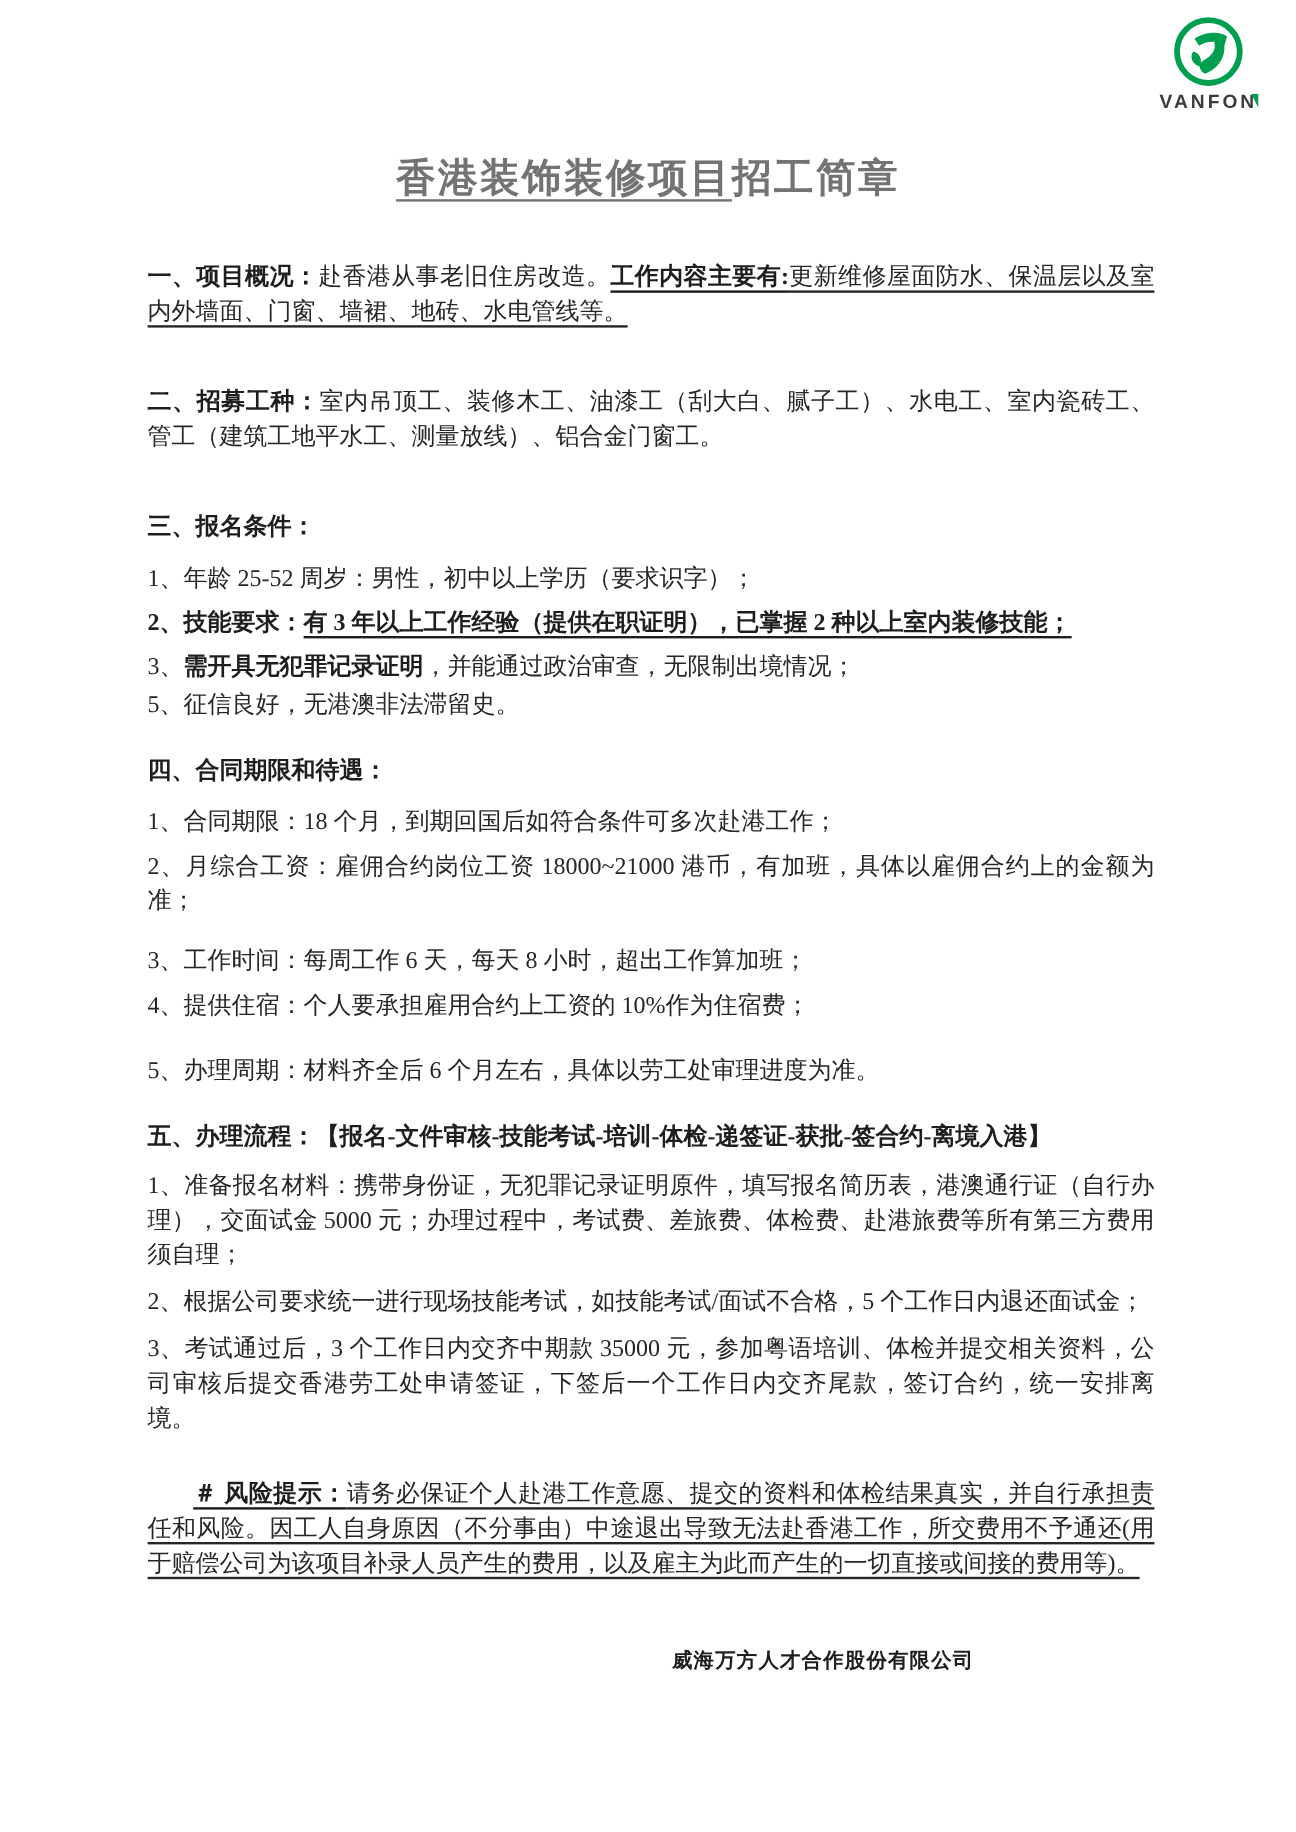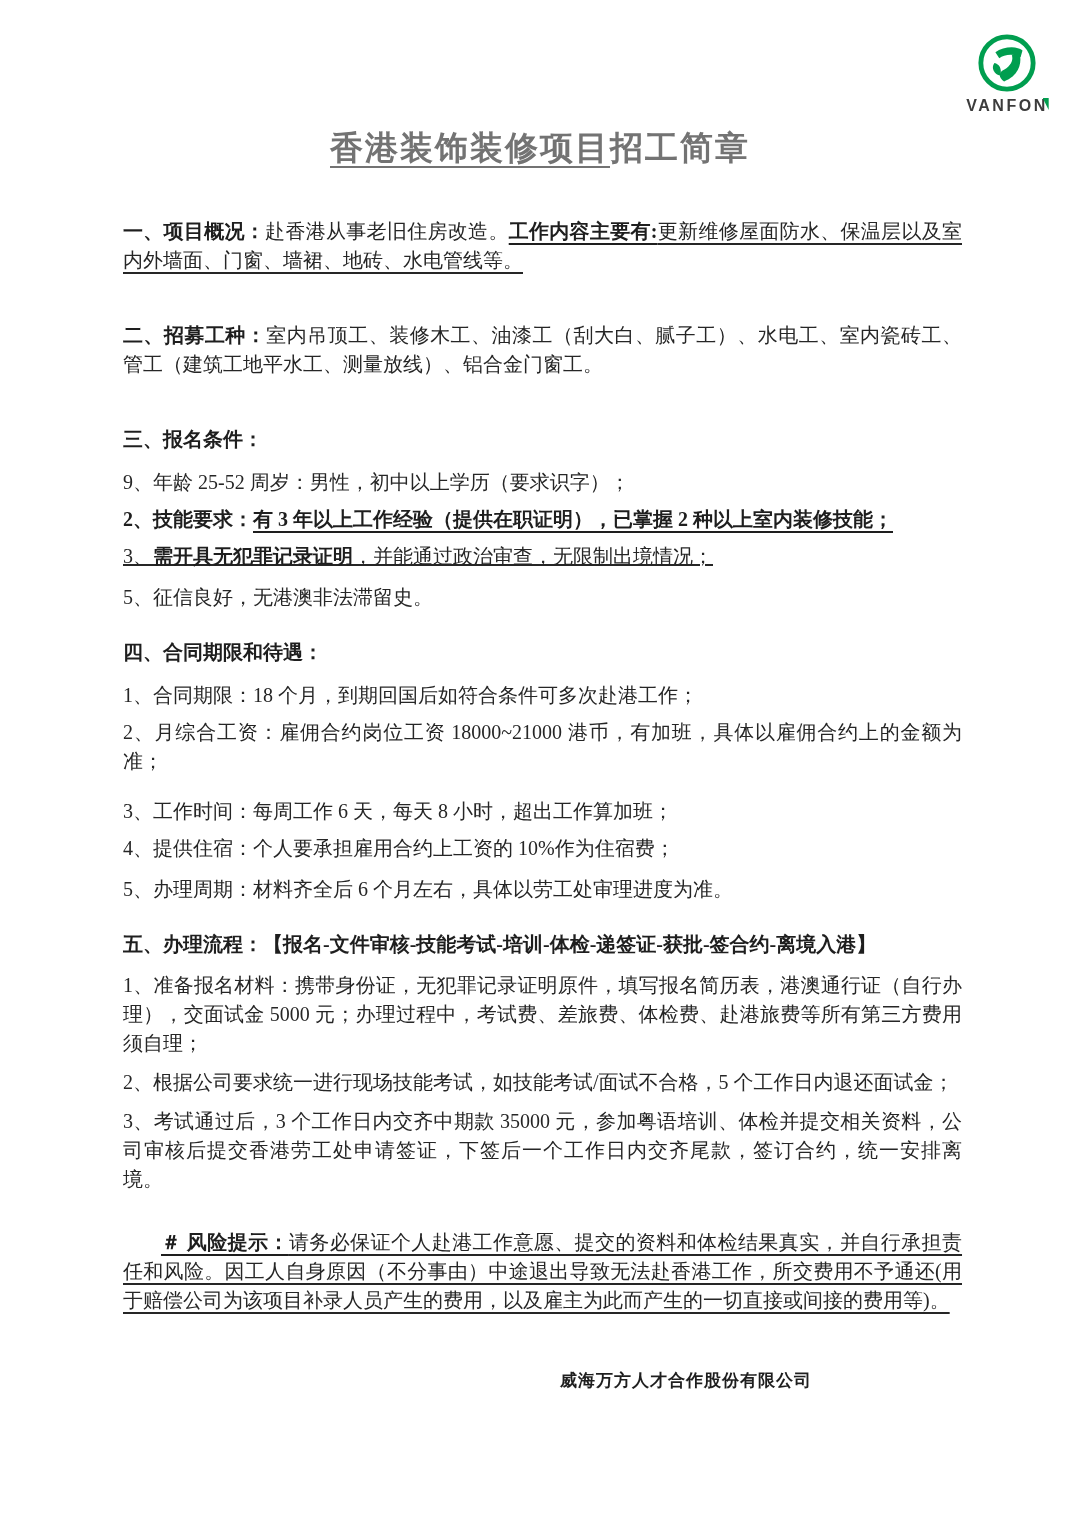--- a/index.html
+++ b/index.html
@@ -17,21 +17,21 @@
     font-family: "Liberation Serif", "DejaVu Serif", serif;
     color: #262626;
   }
   .content {
     padding: 0 118px 0 123px;
   }
 
   
   .logo {
     position: absolute;
-    top: 32px;
+    top: 12px;
     right: 14px;
     width: 118px;
     text-align: center;
   }
   .logo-mark {
     width: 62px;
     height: 62px;
     margin: 0 auto;
     display: block;
   }
@@ -127,32 +127,32 @@
     <div class="sec">
       <p class="line"><span class="b">一、项目概况：</span><span>赴香港从事老旧住房改造。</span><span class="b ul">工作内容主要有:</span><span class="ul">更新维修屋面防水、保温层以及室内外墙面、门窗、墙裙、地砖、水电管线等。</span></p>
     </div>
 
     <div class="sec">
       <p class="line"><span class="b">二、招募工种：</span><span>室内吊顶工、装修木工、油漆工（刮大白、腻子工）、水电工、室内瓷砖工、管工（建筑工地平水工、测量放线）、铝合金门窗工。</span></p>
     </div>
 
     <div class="sec">
       <p class="line" style="margin-bottom:14px;"><span class="b">三、报名条件：</span></p>
-      <p class="line" style="margin-bottom:8px;">9、年龄 25-52 周岁：男性，初中以上学历（要求识字）；</p>
+      <p class="line" style="margin-bottom:8px;">1、年龄 25-52 周岁：男性，初中以上学历（要求识字）；</p>
       <p class="line" style="margin-bottom:8px;"><span class="b">2、技能要求：</span><span class="b ul">有 3 年以上工作经验（提供在职证明），已掌握 2 种以上室内装修技能；</span></p>
-      <p class="line" style="margin-bottom:12px;text-decoration:underline;"><span>3、</span><span class="b">需开具无犯罪记录证明</span><span>，并能通过政治审查，无限制出境情况；</span></p>
+      <p class="line" style="margin-bottom:2px;"><span>3、</span><span class="b">需开具无犯罪记录证明</span><span>，并能通过政治审查，无限制出境情况；</span></p>
       <p class="line">5、征信良好，无港澳非法滞留史。</p>
     </div>
 
     <div class="sec sec-tight">
       <p class="line" style="margin-bottom:14px;"><span class="b">四、合同期限和待遇：</span></p>
       <p class="line" style="margin-bottom:8px;">1、合同期限：18 个月，到期回国后如符合条件可多次赴港工作；</p>
       <p class="line" style="margin-bottom:21px;">2、月综合工资：雇佣合约岗位工资 18000~21000 港币，有加班，具体以雇佣合约上的金额为准；</p>
       <p class="line" style="margin-bottom:8px;">3、工作时间：每周工作 6 天，每天 8 小时，超出工作算加班；</p>
-      <p class="line" style="margin-bottom:12px;">4、提供住宿：个人要承担雇用合约上工资的 10%作为住宿费；</p>
+      <p class="line" style="margin-bottom:25px;">4、提供住宿：个人要承担雇用合约上工资的 10%作为住宿费；</p>
       <p class="line">5、办理周期：材料齐全后 6 个月左右，具体以劳工处审理进度为准。</p>
     </div>
 
     <div class="sec sec-tight">
       <p class="line" style="margin-bottom:12px;"><span class="b">五、办理流程：【报名-文件审核-技能考试-培训-体检-递签证-获批-签合约-离境入港】</span></p>
       <p class="line" style="margin-bottom:10px;">1、准备报名材料：携带身份证，无犯罪记录证明原件，填写报名简历表，港澳通行证（自行办理），交面试金 5000 元；办理过程中，考试费、差旅费、体检费、赴港旅费等所有第三方费用须自理；</p>
       <p class="line" style="margin-bottom:10px;">2、根据公司要求统一进行现场技能考试，如技能考试/面试不合格，5 个工作日内退还面试金；</p>
       <p class="line">3、考试通过后，3 个工作日内交齐中期款 35000 元，参加粤语培训、体检并提交相关资料，公司审核后提交香港劳工处申请签证，下签后一个工作日内交齐尾款，签订合约，统一安排离境。</p>
     </div>
 

